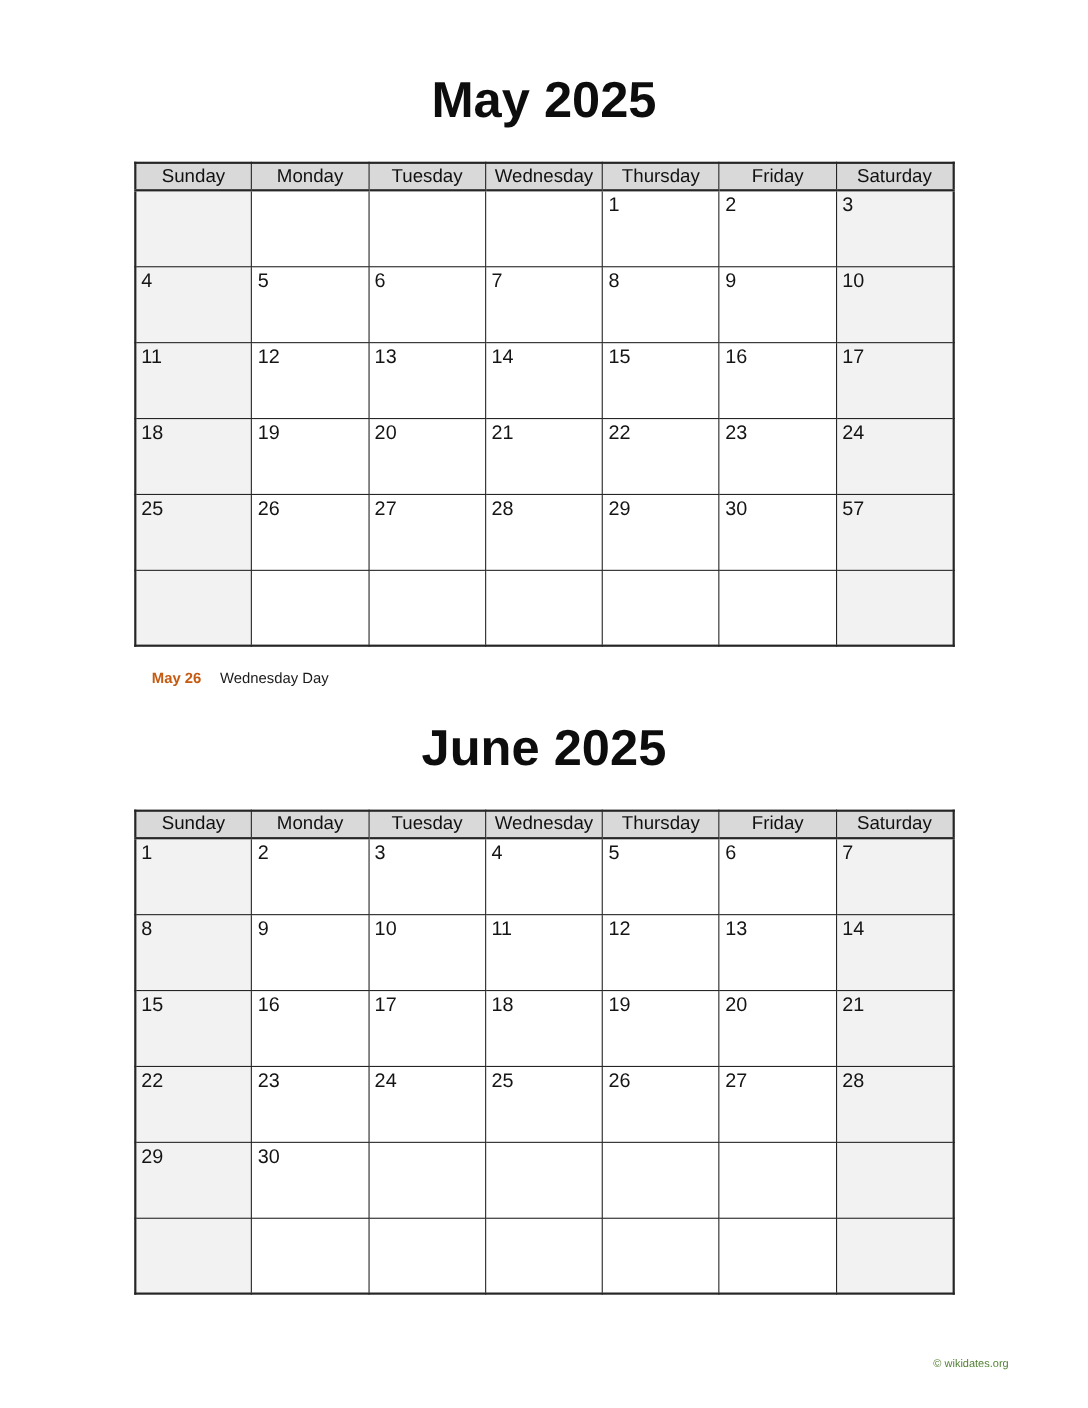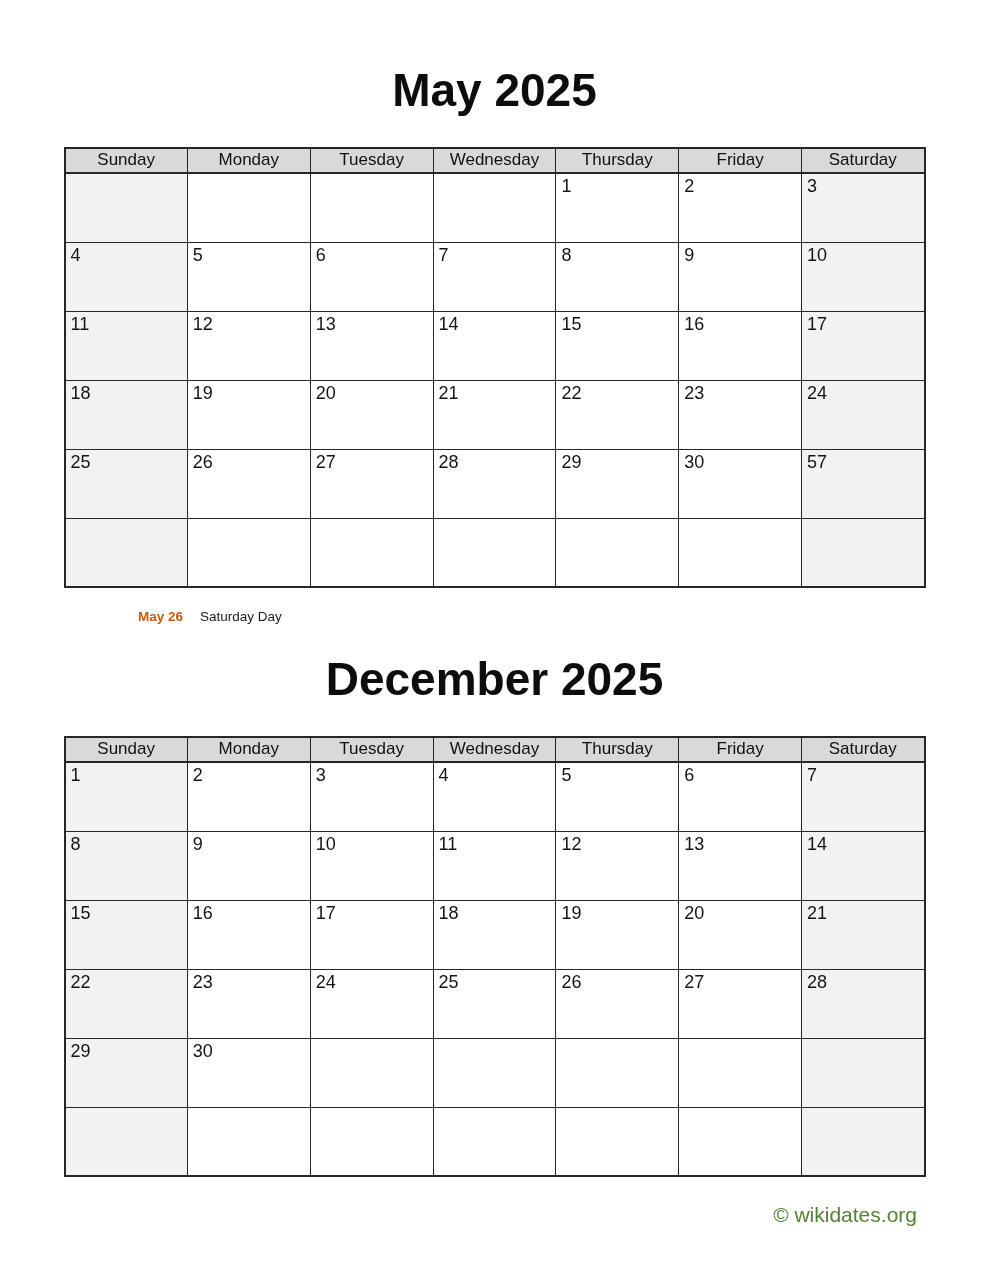--- a/index.html
+++ b/index.html
@@ -20,21 +20,21 @@
     color: #0d0d0d;
     line-height: 1.2;
     letter-spacing: 0px;
   }
   #cal-0 h1.cal-title { padding-top: 52px; margin-top: 11px; }
   #cal-1 h1.cal-title { padding-top: 26px; }
 
   table.cal-grid {
     border-collapse: collapse;
     table-layout: fixed;
-    width: 862px;
+    width: 746px;
     margin: 29px auto 12px auto;
     border: 2px solid var(--border, #262626);
   }
   table.cal-grid th {
     background: var(--header-bg, #d9d9d9);
     font-weight: normal;
     font-size: 17px;
     color: #111111;
     height: 22px;
     padding: 1px 0 2px 0;
@@ -67,22 +67,22 @@
     font-weight: bold;
     color: var(--holiday, #c55a11);
     margin-right: 17px;
     text-align: right;
   }
   .note-event { color: #1a1a1a; }
 
   .footer {
     position: absolute;
     right: 72px;
-    top: 1192px;
-    font-size: 21px;
+    top: 1224px;
+    font-size: 10px;
     color: var(--footer, #538135);
   }
 </style>
 </head>
 <body>
 
 <div class="page">
 
   <section id="cal-0">
     <h1 class="cal-title">May 2025</h1>
@@ -149,26 +149,26 @@
             <td class=""><span class="day-num"></span></td>
             <td class=""><span class="day-num"></span></td>
             <td class=""><span class="day-num"></span></td>
             <td class=""><span class="day-num"></span></td>
             <td class=""><span class="day-num"></span></td>
             <td class="weekend"><span class="day-num"></span></td>
           </tr>
         </tbody>
     </table>
     <div class="note">
-      <span class="note-date">May 26</span><span class="note-event">Saturday Day</span>
+      <span class="note-date">May 26</span><span class="note-event">Wednesday Day</span>
     </div>
   </section>
 
   <section id="cal-1">
-    <h1 class="cal-title">December 2025</h1>
+    <h1 class="cal-title">June 2025</h1>
     <table class="cal-grid">
       <thead>
         <tr>
             <th>Sunday</th>
             <th>Monday</th>
             <th>Tuesday</th>
             <th>Wednesday</th>
             <th>Thursday</th>
             <th>Friday</th>
             <th>Saturday</th>

